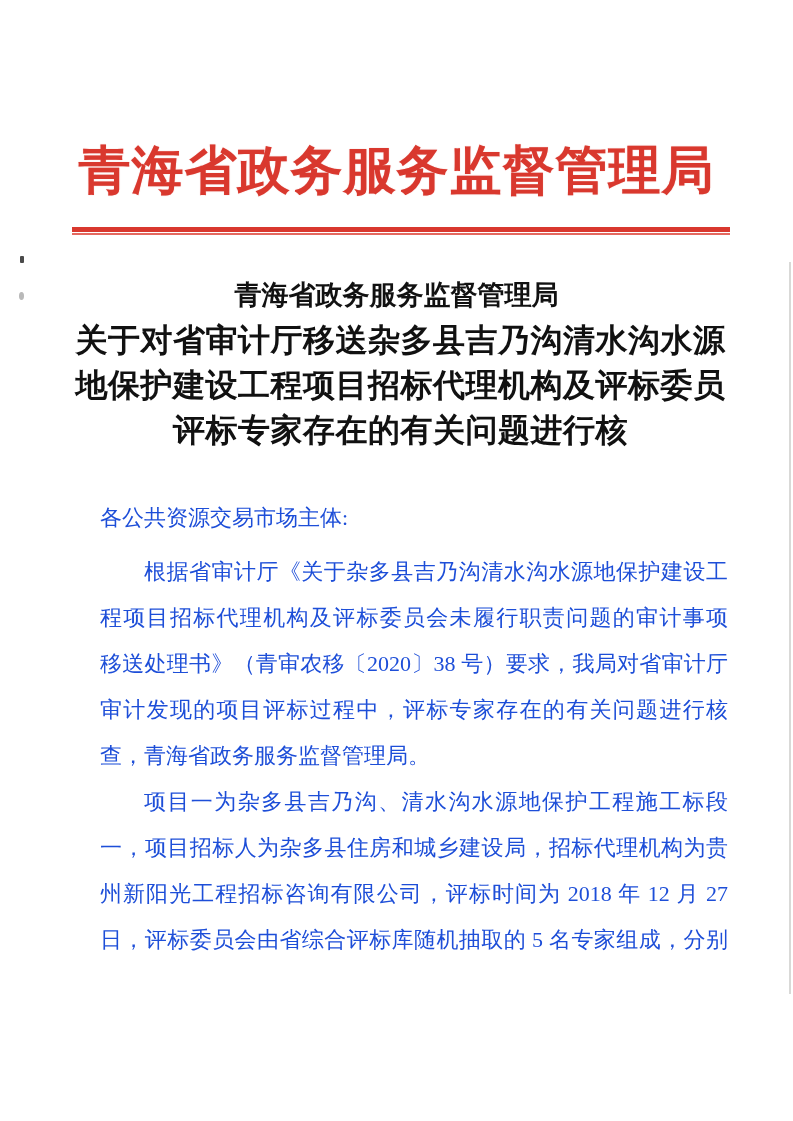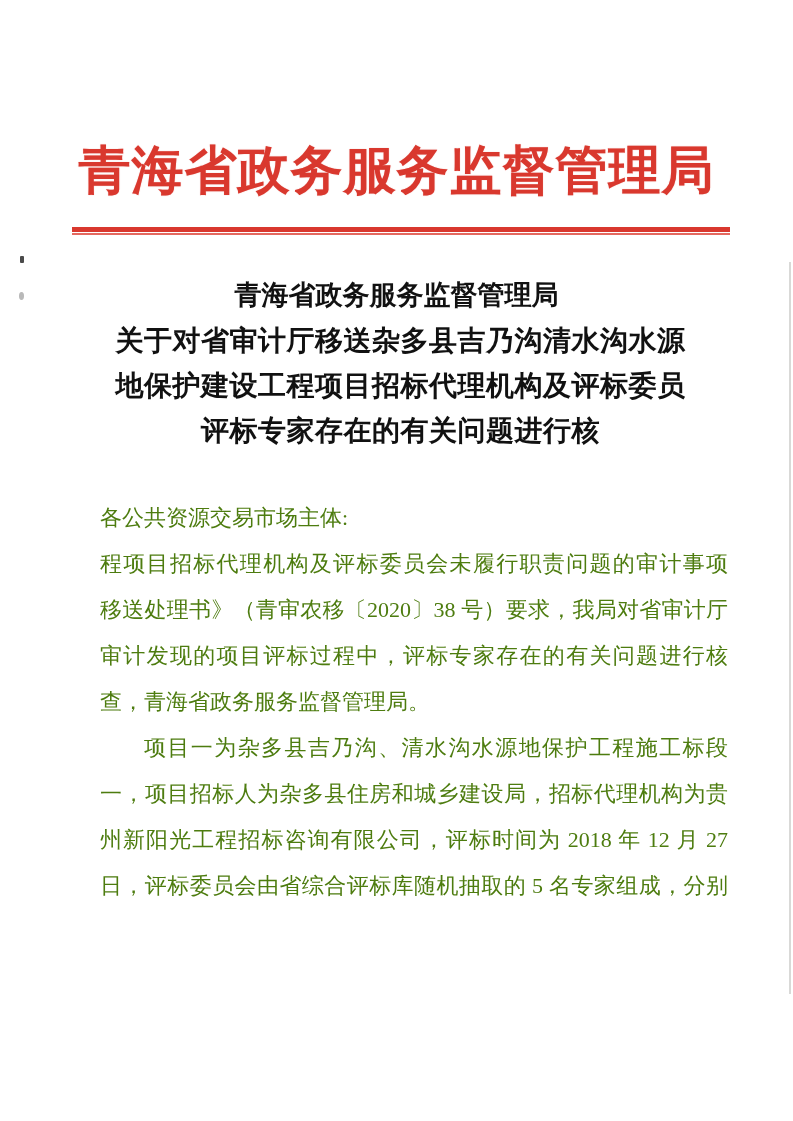--- a/index.html
+++ b/index.html
@@ -57,35 +57,35 @@
     width: 100%;
     text-align: center;
     font-weight: 700;
     color: #111111;
   }
   .doc-title .t-small {
     font-size: 27px;
     line-height: 46px;
   }
   .doc-title .t-big {
-    font-size: 28px;
+    font-size: 32px;
     line-height: 45px;
     letter-spacing: 0.5px;
     padding-left: 8px;
   }
 
   
   .doc-body {
     position: absolute;
     top: 495px;
     left: 100px;
     width: 628px;
     font-size: 22px;
     line-height: 46px;
-    color: #4d7c0f;
+    color: #1d4ed8;
   }
   .bline {
     text-align: justify;
     text-align-last: justify;
     text-justify: inter-character;
     white-space: normal;
   }
   .bline.left {
     text-align: left;
     text-align-last: left;
@@ -161,20 +161,21 @@
 
   <div class="doc-title">
     <div class="t-small">青海省政务服务监督管理局</div>
     <div class="t-big">关于对省审计厅移送杂多县吉乃沟清水沟水源</div>
     <div class="t-big">地保护建设工程项目招标代理机构及评标委员</div>
     <div class="t-big">评标专家存在的有关问题进行核</div>
   </div>
 
   <div class="doc-body">
     <div class="bline left">各公共资源交易市场主体:</div>
+    <div class="bline indent para-gap">根据省审计厅《关于杂多县吉乃沟清水沟水源地保护建设工</div>
     <div class="bline">程项目招标代理机构及评标委员会未履行职责问题的审计事项</div>
     <div class="bline">移送处理书》（青审农移〔2020〕38 号）要求，我局对省审计厅</div>
     <div class="bline">审计发现的项目评标过程中，评标专家存在的有关问题进行核</div>
     <div class="bline left">查，青海省政务服务监督管理局。</div>
     <div class="bline indent">项目一为杂多县吉乃沟、清水沟水源地保护工程施工标段</div>
     <div class="bline">一，项目招标人为杂多县住房和城乡建设局，招标代理机构为贵</div>
     <div class="bline">州新阳光工程招标咨询有限公司，评标时间为 2018 年 12 月 27</div>
     <div class="bline">日，评标委员会由省综合评标库随机抽取的 5 名专家组成，分别</div>
   </div>
 

